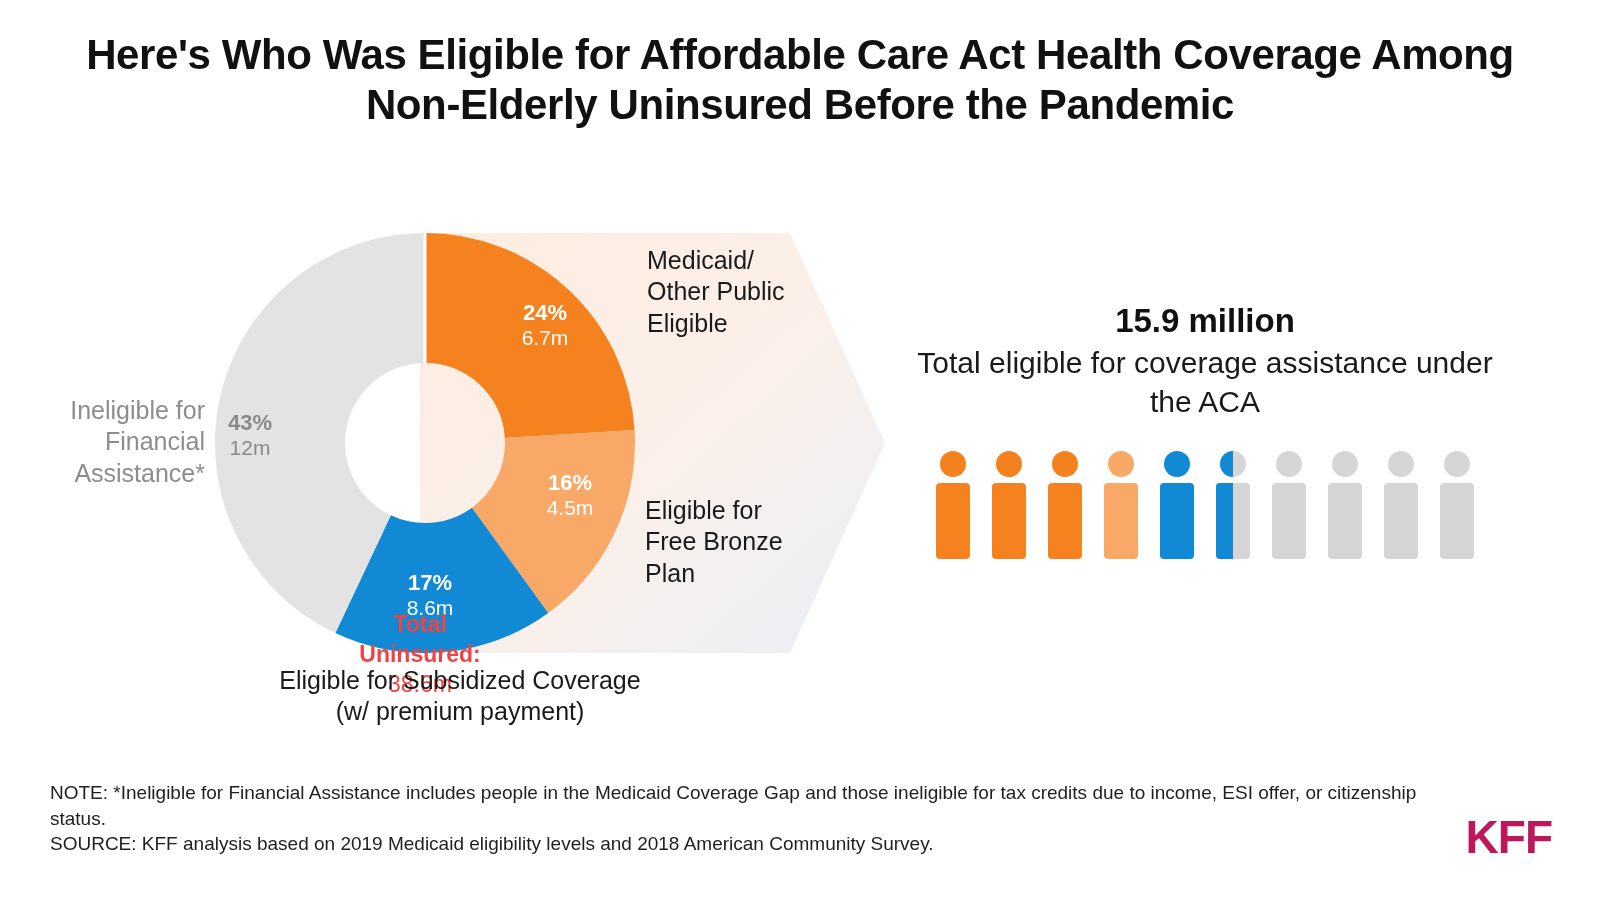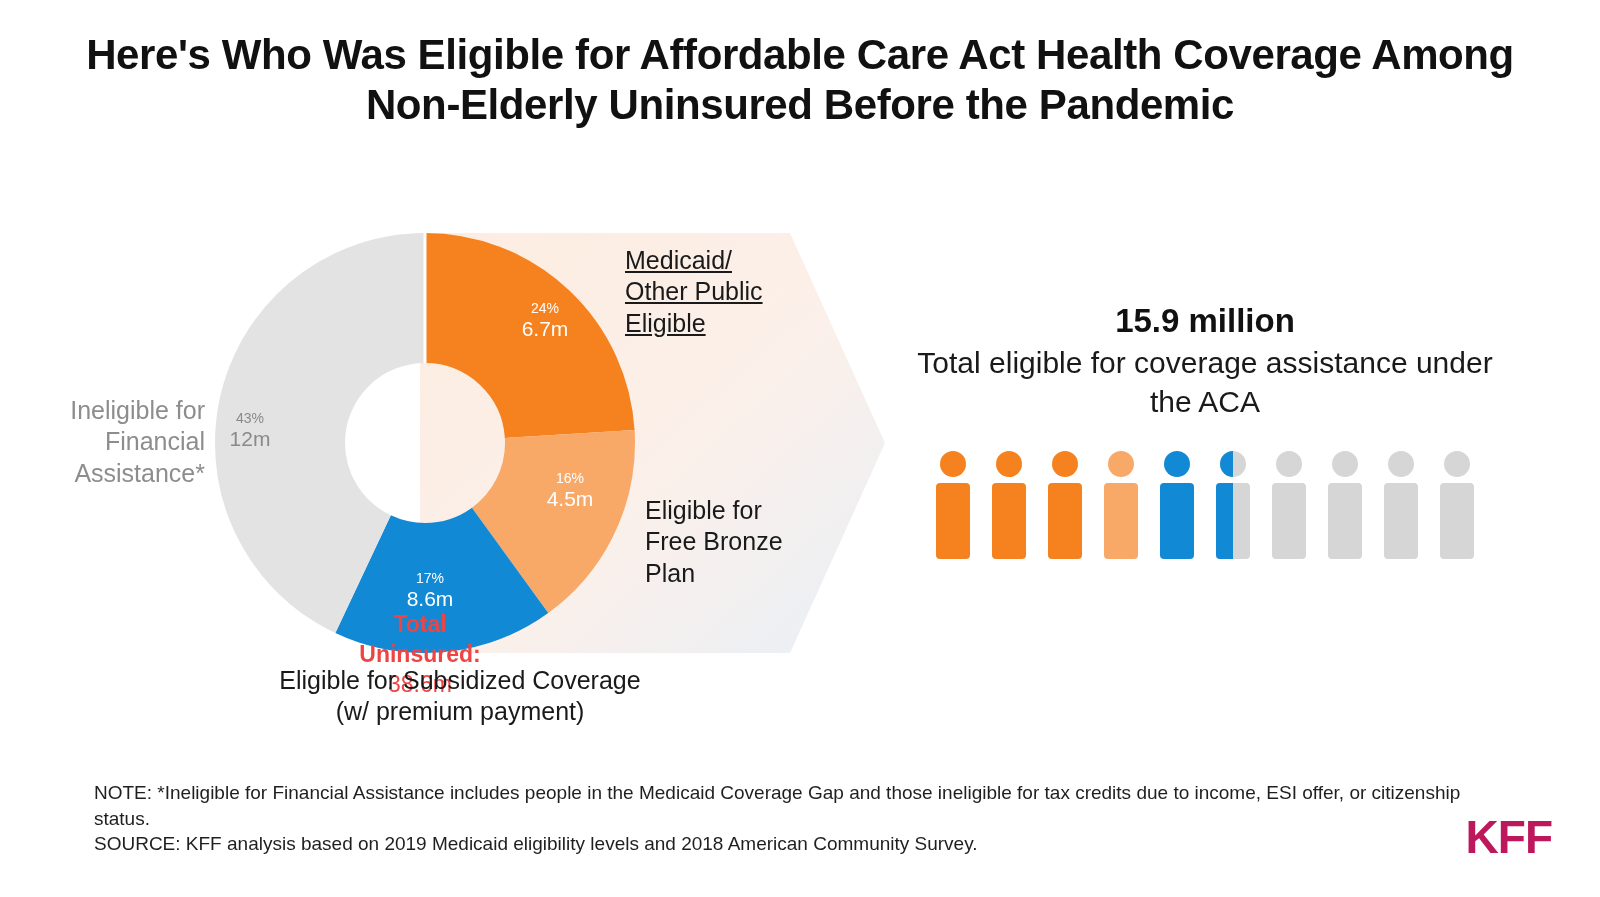--- a/index.html
+++ b/index.html
@@ -59,22 +59,22 @@
   }
 
   .slice-label {
     position: absolute;
     text-align: center;
     line-height: 1.18;
     color: #ffffff;
     font-size: 21px;
   }
   .slice-label .pct {
-    font-weight: normal;
-    font-size: 14px;
+    font-weight: bold;
+    font-size: 22px;
     display: block;
   }
   .slice-label .amt {
     display: block;
     font-size: 21px;
   }
   .slice-label.gray {
     color: #8a8a8a;
   }
 
@@ -134,21 +134,20 @@
 
   
   .footer {
     position: absolute;
     left: 50px;
     top: 780px;
     width: 1380px;
     font-size: 19px;
     line-height: 1.35;
     color: #1f1f1f;
-    margin-left: 44px;
   }
   .kff-logo {
     position: absolute;
     right: 48px;
     top: 810px;
     font-size: 46px;
     font-weight: bold;
     letter-spacing: -1px;
     color: #be185d;
     font-family: "Liberation Sans", sans-serif;
@@ -214,21 +213,21 @@
       <span class="pct">43%</span>
       <span class="amt">12m</span>
     </div>
 
     <div class="center-label">
       <span class="bold">Total</span>
       <span class="bold">Uninsured:</span>
       <span>38.6m</span>
     </div>
 
-    <div class="callout" style="left: 625px; top: 20px; width: 230px; white-space: pre-line; text-decoration: underline;">Medicaid/
+    <div class="callout" style="left: 647px; top: 20px; width: 230px; white-space: pre-line;">Medicaid/
 Other Public
 Eligible</div>
 
     <div class="callout" style="left: 645px; top: 270px; width: 230px; white-space: pre-line;">Eligible for
 Free Bronze
 Plan</div>
 
     <div class="callout" style="left: 250px; top: 440px; width: 420px; text-align: center; white-space: pre-line;">Eligible for Subsidized Coverage
 (w/ premium payment)</div>
 

